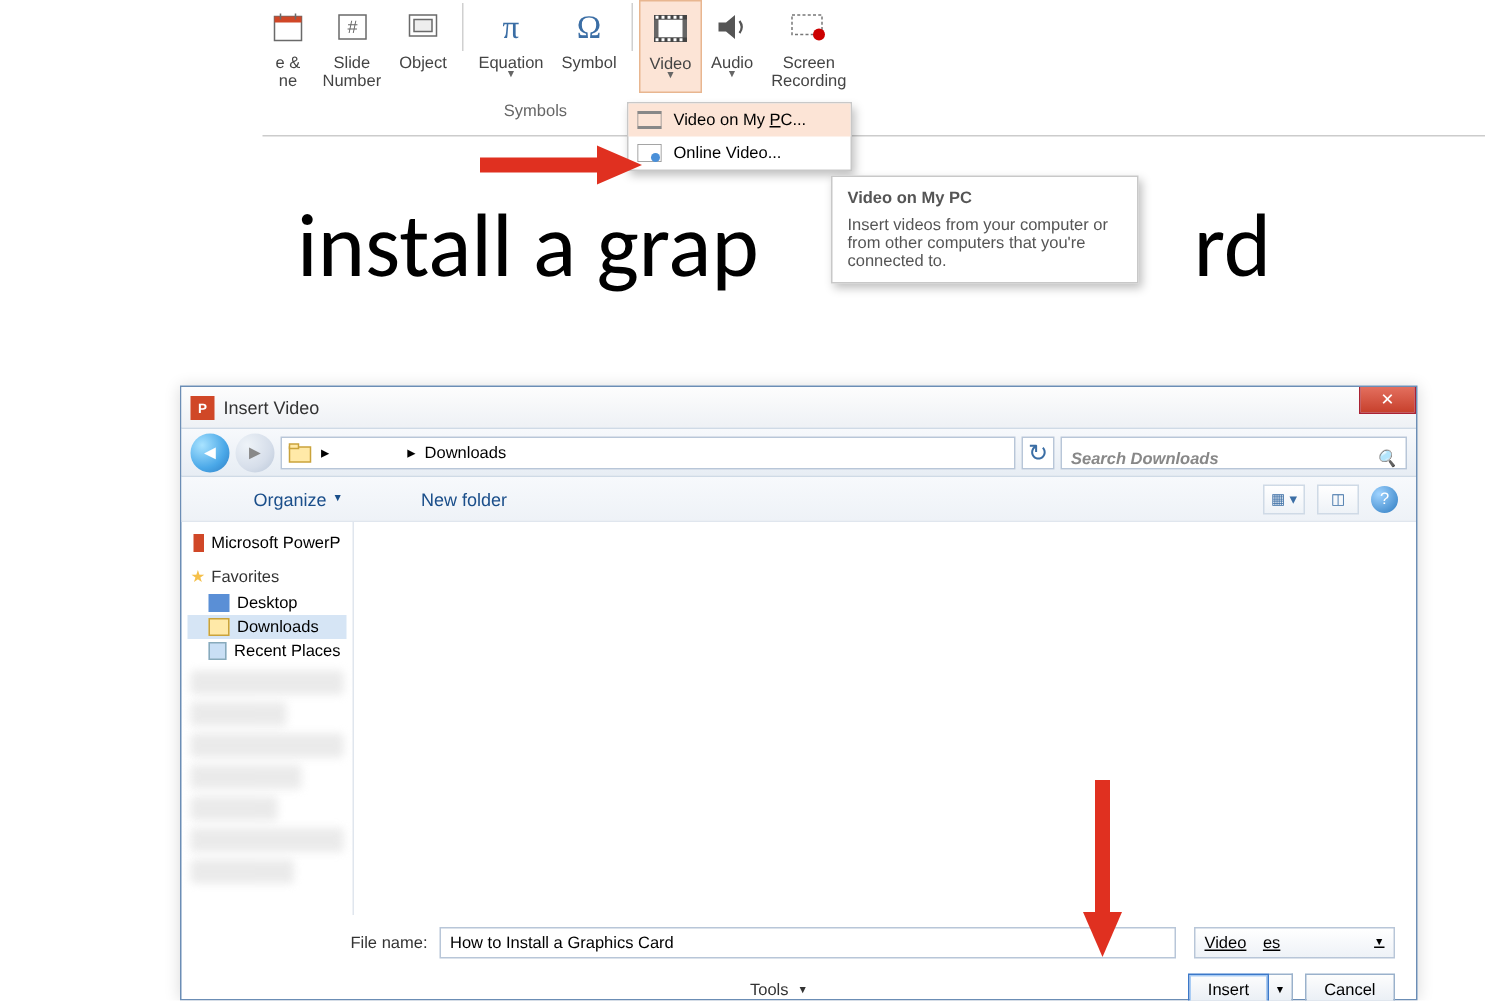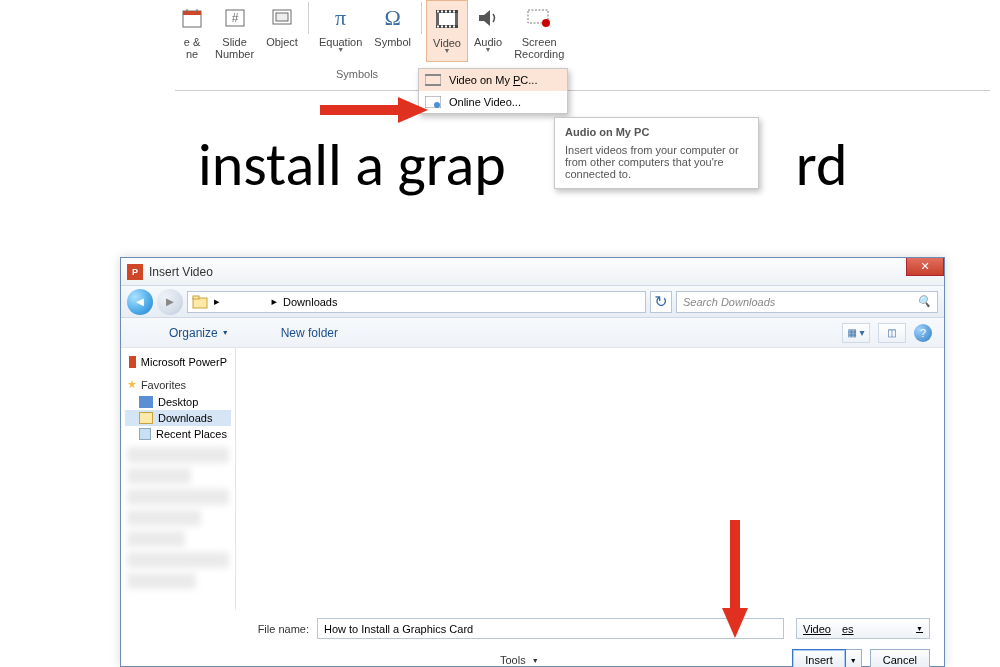--- a/index.html
+++ b/index.html
@@ -37,21 +37,21 @@
     .dialog { position: absolute; top: 257px; left: 120px; width: 825px; height: 410px; border: 1px solid #6b8db5; background: #fff; box-shadow: 0 0 10px rgba(0,0,0,0.15); }
     .dialog-titlebar { height: 28px; background: linear-gradient(#fdfdfd, #eef1f5); border-bottom: 1px solid #cfdae6; display: flex; align-items: center; padding: 0 6px; position: relative; }
     .dialog-titlebar .pp-icon { width: 16px; height: 16px; background: #d04727; display: flex; align-items: center; justify-content: center; color: #fff; font-size: 9px; font-weight: bold; margin-right: 6px; }
     .dialog-title { font-size: 12px; color: #333; }
     .close-btn { position: absolute; right: 0; top: 0; width: 38px; height: 18px; background: linear-gradient(#e36f5e,#c7402c); border: 1px solid #a23; border-top: none; color: #fff; display: flex; align-items: center; justify-content: center; font-size: 11px; cursor: pointer;}
     
     .nav-bar { height: 32px; background: linear-gradient(#f7f9fc, #e7edf4); border-bottom: 1px solid #cfdae6; display: flex; align-items: center; padding: 0 6px; gap: 4px; }
     .nav-arrow { width: 26px; height: 26px; border-radius: 50%; background: radial-gradient(circle at 30% 30%, #a9e3ff, #4aa8e8 60%, #2d7bc1); display: flex; align-items: center; justify-content: center; color: #fff; font-size: 13px; cursor: pointer; }
     .nav-arrow.fwd { background: radial-gradient(circle at 30% 30%, #eef3f8, #d6deea 60%, #b9c6d8); color: #888; }
     .breadcrumb { flex: 1; height: 22px; background: #fff; border: 1px solid #b8c6d8; display: flex; align-items: center; padding: 0 4px; font-size: 11px; gap: 6px; }
-    .search-box { width: 262px; height: 22px; background: #fff; border: 1px solid #b8c6d8; display: flex; align-items: center; padding: 0 6px; font-size: 11px; color: #888; font-style: italic; gap: 6px; }
+    .search-box { width: 231px; height: 22px; background: #fff; border: 1px solid #b8c6d8; display: flex; align-items: flex-end; padding: 0 6px; font-size: 11px; color: #888; font-style: italic; gap: 6px; font-weight: bold; }
     .refresh-btn { width: 22px; height: 22px; border: 1px solid #b8c6d8; background: #fff; display: flex; align-items: center; justify-content: center; cursor: pointer; color: #3b6ea5; }
     
     .toolbar { height: 30px; background: linear-gradient(#f7f9fc, #eef2f7); border-bottom: 1px solid #e0e6ee; display: flex; align-items: center; padding: 0 12px; font-size: 12px; color: #1a4e8a; }
     .toolbar .tool { margin-right: 16px; cursor: pointer; display: flex; align-items: center; gap: 4px; margin-left: 36px; }
     .toolbar-right { margin-left: auto; display: flex; gap: 8px; align-items: center; }
     .view-btn { width: 28px; height: 20px; border: 1px solid #cfdae6; background: linear-gradient(#fff,#eef2f7); cursor: pointer; display: flex; align-items: center; justify-content: center; color: #3b6ea5; font-size: 10px; }
     .help-btn { width: 18px; height: 18px; border-radius: 50%; background: radial-gradient(circle at 30% 30%, #9fd3ff, #2d7bc1); color: #fff; display: flex; align-items: center; justify-content: center; font-size: 11px; cursor: pointer; }
     
     .dialog-body { display: flex; height: 262px; }
     .sidebar { width: 115px; border-right: 1px solid #e0e6ee; padding: 6px 4px; font-size: 11px; overflow: hidden;}
@@ -62,21 +62,21 @@
     .blur-item { height: 16px; margin: 5px 2px; background: #ddd; border-radius: 2px; filter: blur(3px); opacity: 0.6; }
     
     .file-pane { flex: 1; padding: 10px; background: #fff; }
     .file-tile { width: 78px; text-align: center; font-size: 10px; color: #333; cursor: pointer; }
     .file-tile.selected .thumb { border: 1px solid #7da2ce; background: #ebf3fb; }
     .thumb { width: 72px; height: 52px; border: 1px solid #c8d2de; margin: 0 auto 4px; position: relative; padding: 3px; background: #fff; }
     .thumb-inner { width:100%; height:100%; background: linear-gradient(135deg,#6b5a3e 0%, #b89f6d 30%, #3a3a3a 60%, #807050 100%); position: relative; }
     .film-strip { position:absolute; left:0; right:0; height:6px; background: repeating-linear-gradient(90deg,#333 0 3px, #fff 3px 6px); }
     
     .dialog-footer { padding: 8px 14px 12px; border-top: 0; }
-    .footer-row1 { display: flex; align-items: center; font-size: 11px; margin-bottom: 10px; margin-left: 116px; }
+    .footer-row1 { display: flex; align-items: center; font-size: 11px; margin-bottom: 10px; margin-left: 92px; }
     .footer-row1 .label { width: 58px; text-align: right; margin-right: 8px; color: #333; }
     .footer-row1 .fn-input { flex: 1; height: 21px; border: 1px solid #b8c6d8; background: #fff; padding: 0 6px; display: flex; align-items: center; }
     .footer-row1 .filter { width: 134px; height: 21px; border: 1px solid #b8c6d8; background: linear-gradient(#fff,#eef2f7); margin-left: 12px; display: flex; align-items: center; padding: 0 6px; justify-content: space-between; cursor: pointer; text-decoration: underline; }
     .footer-row2 { display: flex; align-items: center; justify-content: flex-end; gap: 8px; font-size: 11px; }
     .footer-row2 .tools { margin-right: auto; margin-left: 365px; color: #333; cursor: pointer; display: flex; align-items: center; gap: 6px; }
     .win-btn { height: 22px; border: 1px solid #9ab1cb; background: linear-gradient(#fdfdfd,#e7edf4); padding: 0 12px; cursor: pointer; display: flex; align-items: center; font-size: 11px; }
     .win-btn.primary { border-color: #3b78c9; box-shadow: 0 0 0 1px #a9ccf4 inset; }
     .split-arrow { width: 16px; height: 22px; border: 1px solid #9ab1cb; border-left: none; background: linear-gradient(#fdfdfd,#e7edf4); display: flex; align-items: center; justify-content: center; font-size: 7px; cursor: pointer; }
     
     .arrow2 { position: absolute; top: 520px; left: 720px; z-index: 50; }
@@ -196,21 +196,21 @@
         <svg width="16" height="12">
           <rect x="0" y="0" width="16" height="12" fill="none" stroke="#888"></rect>
           <circle cx="12" cy="9" r="3" fill="#4a90d9"></circle>
         </svg>
       </span>
     <span>Online Video...</span>
   </div>
 </div>
 
 <div class="tooltip">
-  <div class="tooltip-title">Audio on My PC</div>
+  <div class="tooltip-title">Video on My PC</div>
   <div>Insert videos from your computer or from other computers that you're connected to.</div>
 </div>
 
 <div class="arrow1">
   <svg width="110" height="30">
       <line x1="0" y1="15" x2="80" y2="15" stroke="#e03020" stroke-width="10"></line>
       <polygon points="78,2 108,15 78,28" fill="#e03020"></polygon>
     </svg>
 </div>
 

